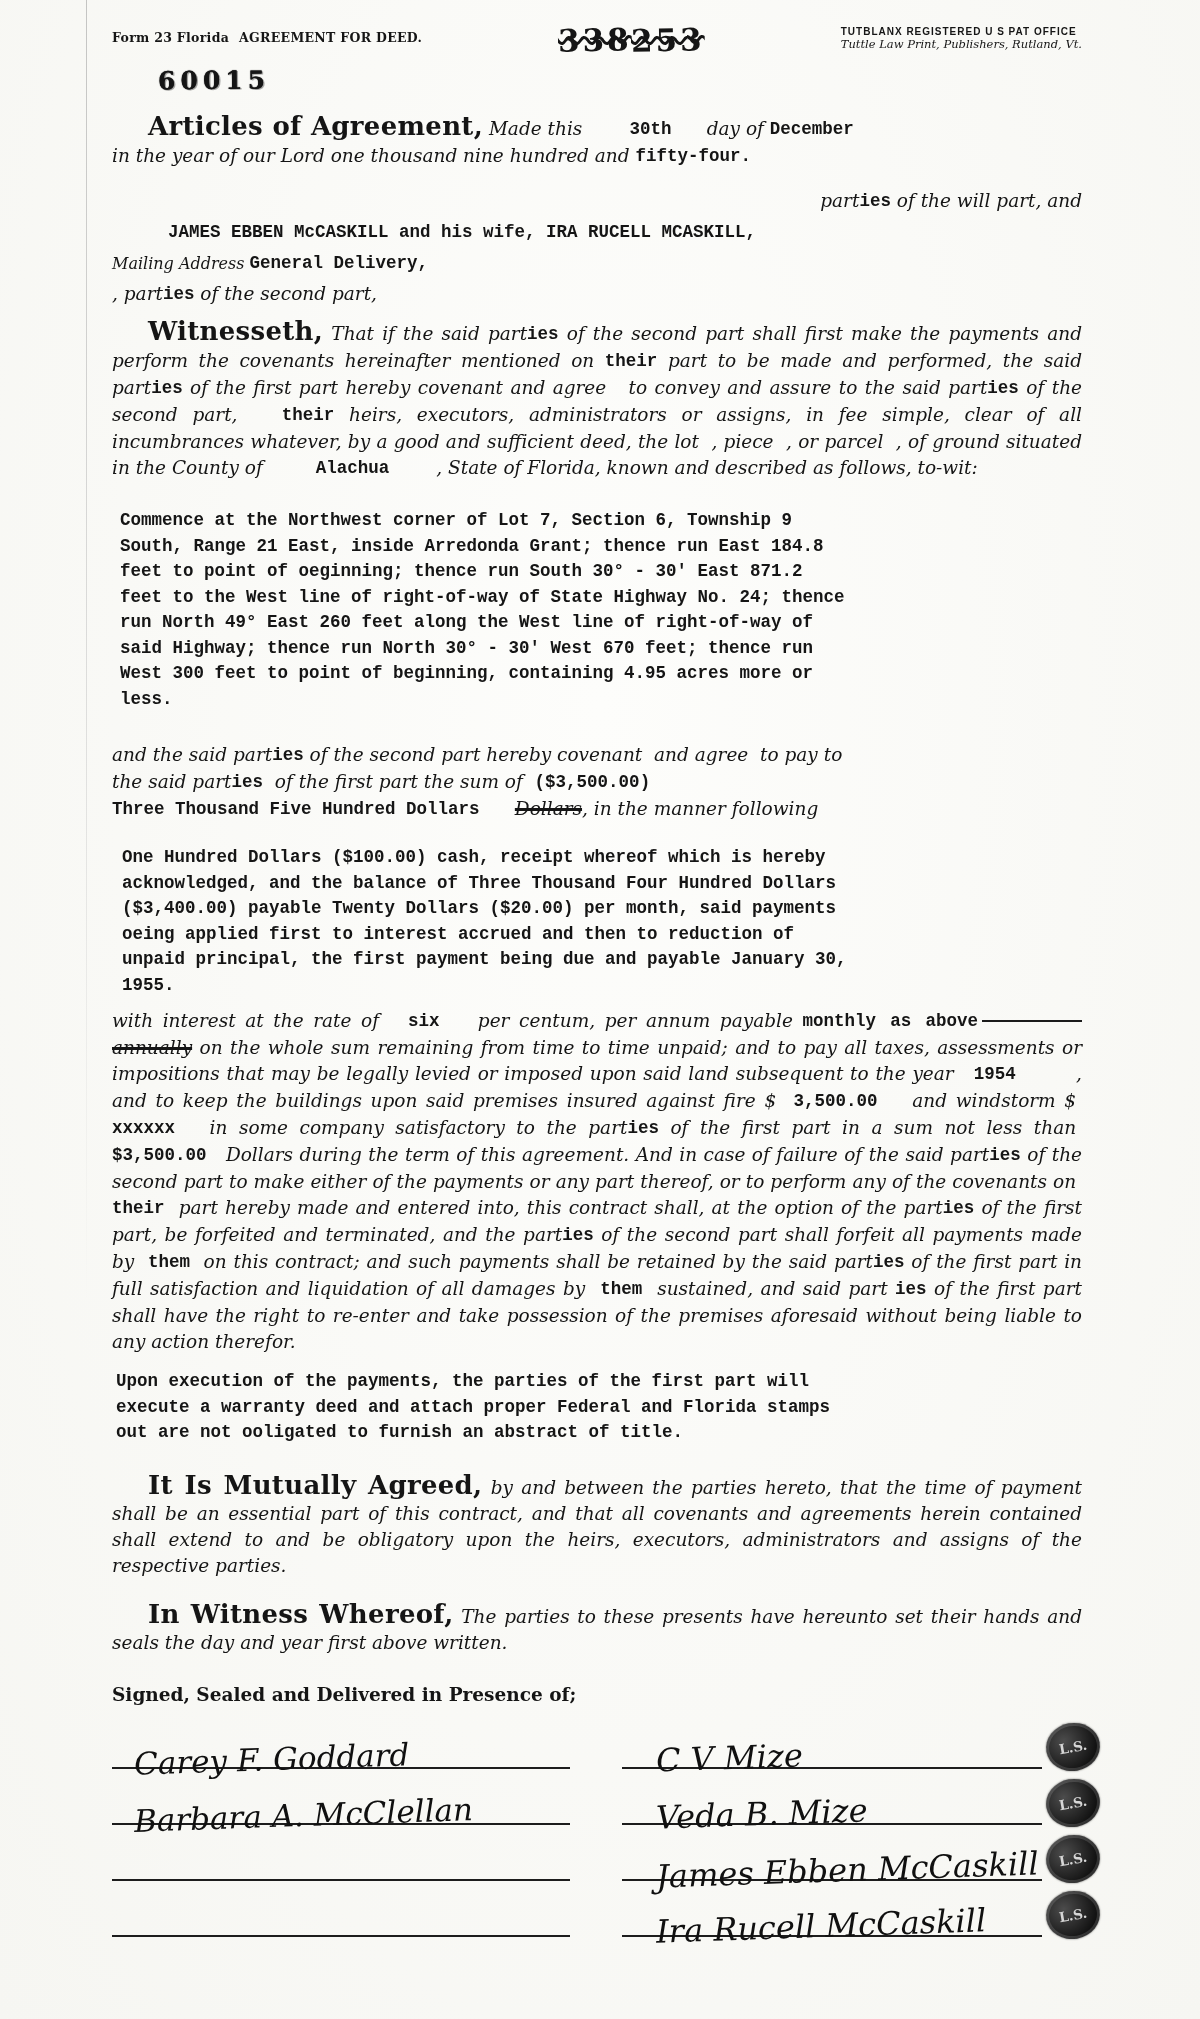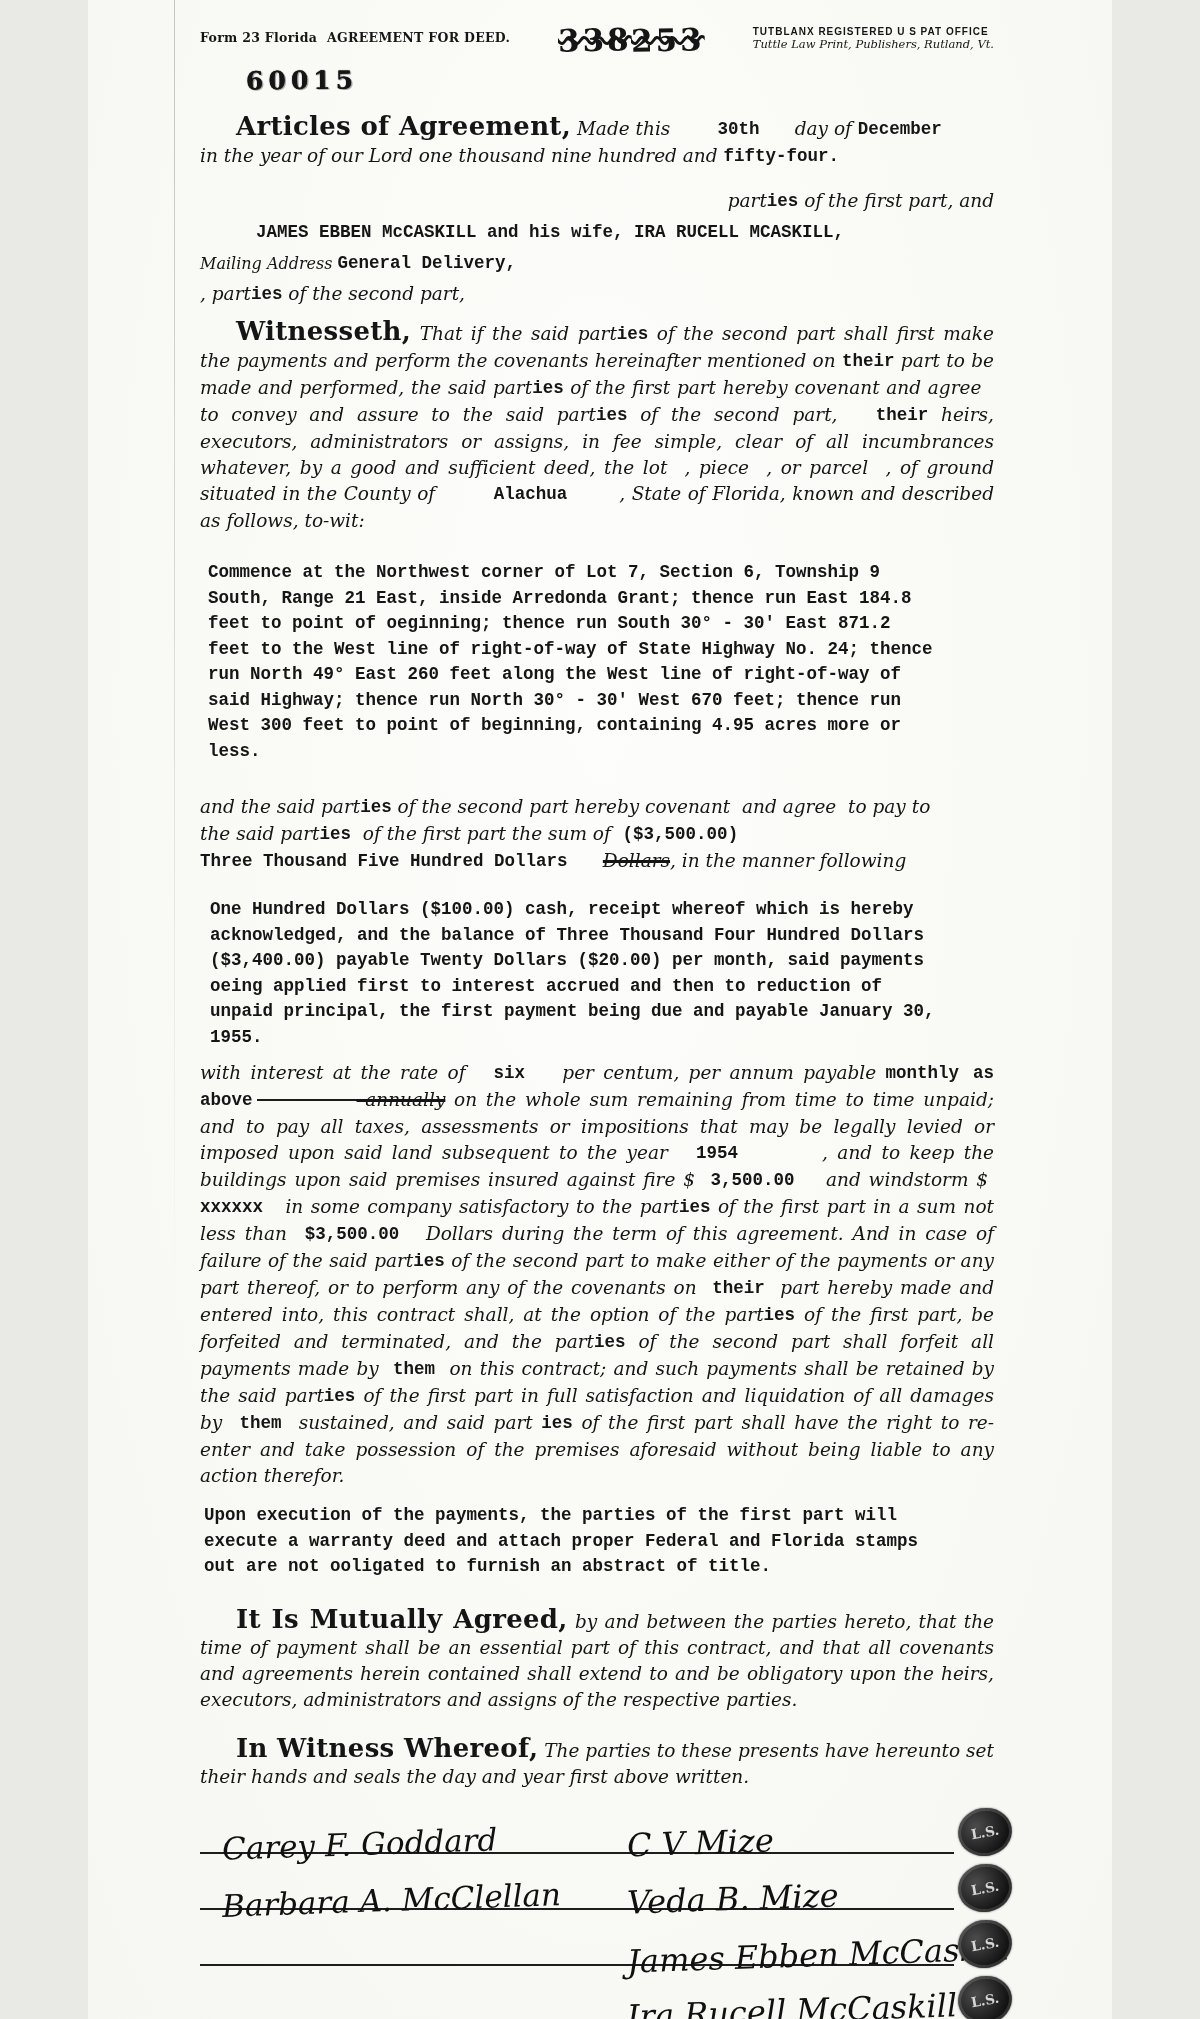--- a/index.html
+++ b/index.html
@@ -1,18 +1,18 @@
 <!DOCTYPE html>
 <html><head>
 <meta charset="utf-8">
 <style>
   * { margin:0; padding:0; box-sizing:border-box; }
   html,body { background:#e9e9e6; }
   .page {
-    position:relative; width:1024px; height:2019px; overflow:hidden;
+    position:relative; width:1200px; height:2019px; overflow:hidden;
     margin:0 auto; background:radial-gradient(ellipse at 50% 35%, #fdfdfb 0%, #f6f6f2 100%);
     color:#151515; font-family:"DejaVu Serif", serif;
     padding:20px 118px 12px 112px;
   }
   .fold-line { position:absolute; left:86px; top:0; width:1px; height:1300px;
     background:linear-gradient(#9a9a9a, #c8c8c8 55%, transparent); opacity:.55; }
 
   
   .hdr { display:flex; justify-content:space-between; align-items:flex-start; }
   .hdr-left { font-size:12.5px; font-weight:700; letter-spacing:.3px; padding-top:10px; white-space:nowrap; }
@@ -94,21 +94,21 @@
       <div class="pub1">TUTBLANX  REGISTERED U S PAT OFFICE</div>
       <div class="pub2">Tuttle Law Print, Publishers, Rutland, Vt.</div>
     </div>
   </header>
 
   <div class="doc-number">60015</div>
 
   <p class="para indent mt18"><span class="r-bold">Articles of Agreement,</span><span class="r-print"> Made this&nbsp;&nbsp;&nbsp;&nbsp;&nbsp;&nbsp;&nbsp;&nbsp;</span><span class="r-typed">30th</span><span class="r-print">&nbsp;&nbsp;&nbsp;&nbsp;&nbsp;&nbsp;day of&nbsp;</span><span class="r-typed">December</span><br><span class="r-print">in the year of our Lord one thousand nine hundred and&nbsp;</span><span class="r-typed">fifty-four.</span></p>
 
   <div class="between">
-    <div class="line right"><span class="r-print">part</span><span class="r-typed">ies</span><span class="r-print"> of the first part, and</span></div>
+    <div class="line right"><span class="r-print">part</span><span class="r-typed">ies</span><span class="r-print"> of the will part, and</span></div>
     <div class="line l-ind2"><span class="r-typed">JAMES EBBEN McCASKILL and his wife, IRA RUCELL MCASKILL,</span></div>
     <div class="line split">
       <span><span class="r-printsm">Mailing Address </span><span class="r-typed">General Delivery,</span></span>
       <span><span class="r-print">, part</span><span class="r-typed">ies</span><span class="r-print"> of the second part,</span></span>
     </div>
   </div>
 
   <p class="para indent mt8"><span class="r-bold">Witnesseth,</span><span class="r-print"> That if the said part</span><span class="r-typed">ies</span><span class="r-print"> of the second part shall first make the payments and perform the covenants hereinafter mentioned on&nbsp;</span><span class="r-typed">their</span><span class="r-print">&nbsp;part to be made and performed, the said part</span><span class="r-typed">ies</span><span class="r-print"> of the first part hereby covenant and agree&nbsp;&nbsp; to convey and assure to the said part</span><span class="r-typed">ies</span><span class="r-print"> of the second part,&nbsp;&nbsp;&nbsp;</span><span class="r-typed">their</span><span class="r-print"> heirs, executors, administrators or assigns, in fee simple, clear of all incumbrances whatever, by a good and sufficient deed, the lot&nbsp;&nbsp;, piece&nbsp;&nbsp;, or parcel&nbsp;&nbsp;, of ground situated in the County of&nbsp;&nbsp;&nbsp;&nbsp;&nbsp;&nbsp;&nbsp;&nbsp;&nbsp;</span><span class="r-typed">Alachua</span><span class="r-print">&nbsp;&nbsp;&nbsp;&nbsp;&nbsp;&nbsp;&nbsp;&nbsp;, State of Florida, known and described as follows, to-wit:</span></p>
 
   <pre class="typed-block legal-desc">Commence at the Northwest corner of Lot 7, Section 6, Township 9
@@ -132,20 +132,21 @@
   <p class="para mt16"><span class="r-print">with interest at the rate of&nbsp;&nbsp; </span><span class="r-typed">six</span><span class="r-print">&nbsp;&nbsp;&nbsp; per centum, per annum payable </span><span class="r-typed">monthly as above</span><span class="r-rule"></span><span class="r-strike"> annually</span><span class="r-print"> on the whole sum remaining from time to time unpaid; and to pay all taxes, assessments or impositions that may be legally levied or imposed upon said land subsequent to the year&nbsp;&nbsp; </span><span class="r-typed">1954</span><span class="r-print">&nbsp;&nbsp;&nbsp;&nbsp;&nbsp;&nbsp;&nbsp;&nbsp;&nbsp;, and to keep the buildings upon said premises insured against fire $&nbsp; </span><span class="r-typed">3,500.00</span><span class="r-print">&nbsp;&nbsp;&nbsp; and windstorm $&nbsp; </span><span class="r-typed">xxxxxx</span><span class="r-print">&nbsp;&nbsp; in some company satisfactory to the part</span><span class="r-typed">ies</span><span class="r-print"> of the first part in a sum not less than&nbsp; </span><span class="r-typed">$3,500.00</span><span class="r-print">&nbsp;&nbsp; Dollars during the term of this agreement.  And in case of failure of the said part</span><span class="r-typed">ies</span><span class="r-print"> of the second part to make either of the payments or any part thereof, or to perform any of the covenants on&nbsp; </span><span class="r-typed">their</span><span class="r-print">&nbsp; part hereby made and entered into, this contract shall, at the option of the part</span><span class="r-typed">ies</span><span class="r-print"> of the first part, be forfeited and terminated, and the part</span><span class="r-typed">ies</span><span class="r-print"> of the second part shall forfeit all payments made by&nbsp; </span><span class="r-typed">them</span><span class="r-print">&nbsp; on this contract; and such payments shall be retained by the said part</span><span class="r-typed">ies</span><span class="r-print"> of the first part in full satisfaction and liquidation of all damages by&nbsp; </span><span class="r-typed">them</span><span class="r-print">&nbsp; sustained, and said part </span><span class="r-typed">ies</span><span class="r-print"> of the first part shall have the right to re-enter and take possession of the premises aforesaid without being liable to any action therefor.</span></p>
 
   <pre class="typed-block deed-note">Upon execution of the payments, the parties of the first part will
 execute a warranty deed and attach proper Federal and Florida stamps
 out are not ooligated to furnish an abstract of title.</pre>
 
   <p class="para indent mt26"><span class="r-bold">It Is Mutually Agreed,</span><span class="r-print"> by and between the parties hereto, that the time of payment shall be an essential part of this contract, and that all covenants and agreements herein contained shall extend to and be obligatory upon the heirs, executors, administrators and assigns of the respective parties.</span></p>
 
   <p class="para indent mt22"><span class="r-bold">In Witness Whereof,</span><span class="r-print"> The parties to these presents have hereunto set their hands and seals the day and year first above written.</span></p>
 
+  <div class="signed-line">Signed, Sealed and Delivered in Presence of;</div>
 
   <div class="sig-section">
     <div class="sig-col sig-left">
       <div class="sig-row">
         <span class="handwriting hw-witness">Carey F. Goddard</span>
       </div>
       <div class="sig-row">
         <span class="handwriting hw-witness">Barbara A. McClellan</span>
       </div>
       <div class="sig-row">

